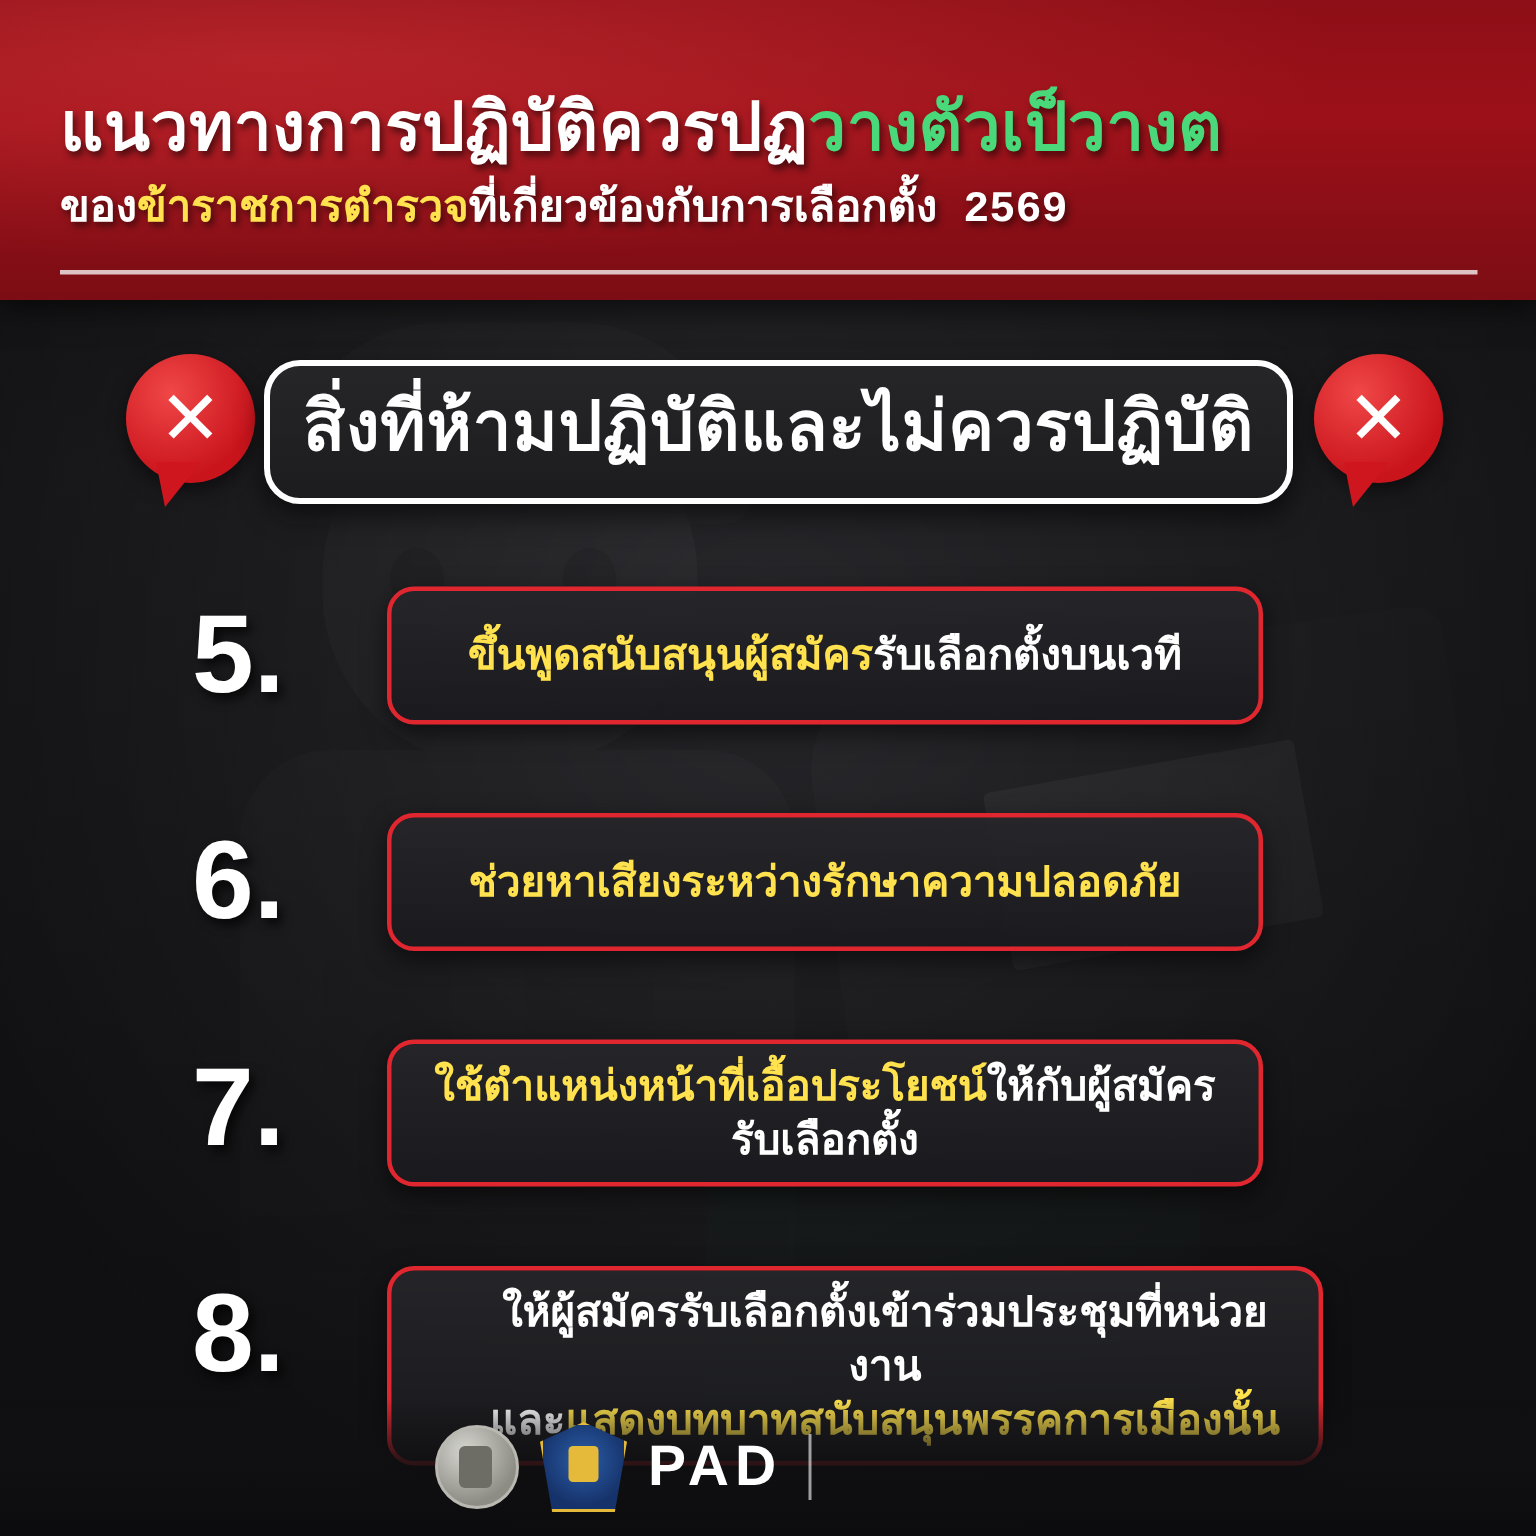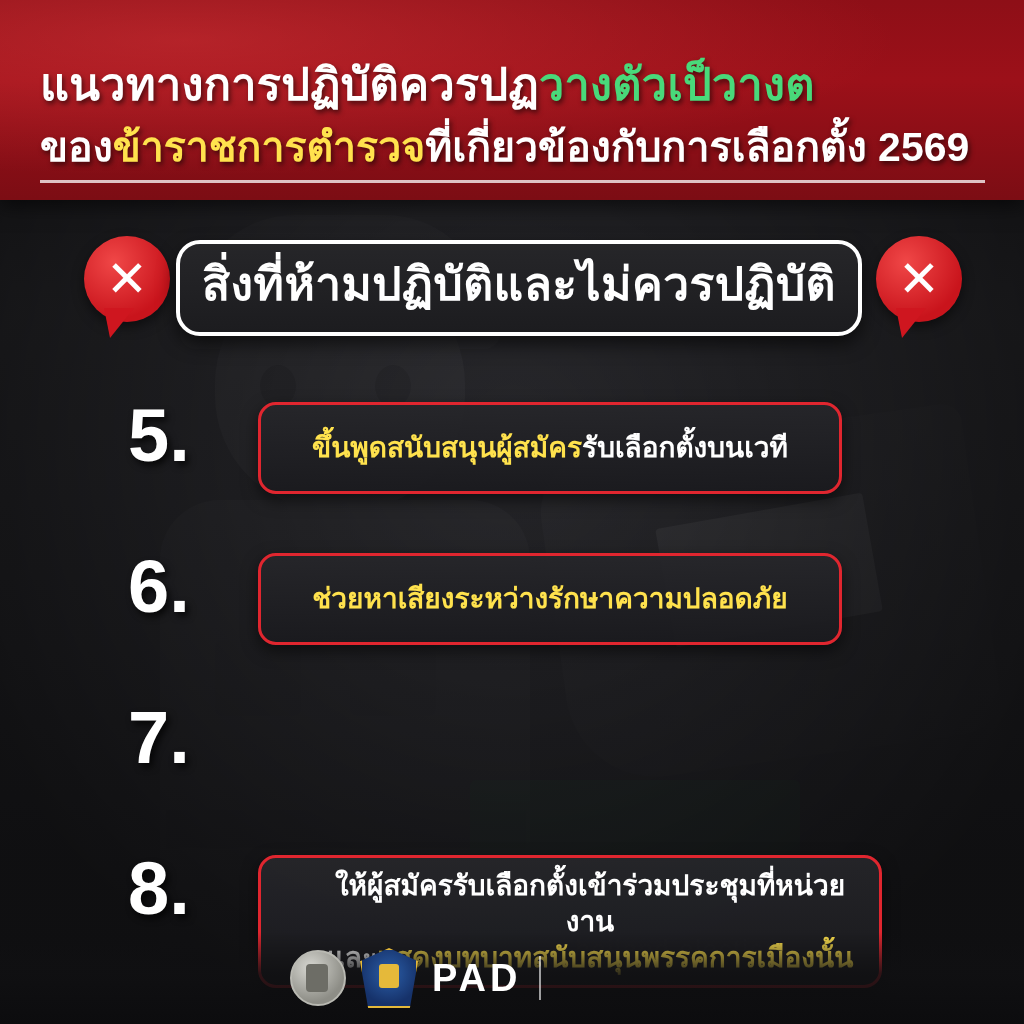--- a/index.html
+++ b/index.html
@@ -166,21 +166,22 @@
     text-shadow: 2px 3px 5px rgba(0,0,0,0.55);
     white-space: nowrap;
   }
   .header-line1 {
     top: 48px;
     font-size: 45px;
     letter-spacing: 0.3px;
   }
   .header-line2 {
     top: 114px;
-    font-size: 41px;
+    font-size: 29px;
+    font-family: Liberation Mono, monospace;
   }
   .hl-green { color: #49d97a; }
   .hl-yellow { color: #ffe24d; }
   .header-rule {
     position: absolute;
     left: 40px;
     top: 180px;
     width: 945px;
     height: 3px;
     background: rgba(255,255,255,0.75);
@@ -264,21 +265,21 @@
     width: 120px;
     text-align: left;
     color: #ffffff;
     font-size: 74px;
     font-weight: bold;
     text-shadow: 3px 4px 7px rgba(0,0,0,0.75);
   }
   .item .card {
     position: absolute;
     left: 258px;
-    top: 17px;
+    top: 6px;
     width: 578px;
     min-height: 86px;
     border-radius: 18px;
     border: 3px solid #e0262f;
     background: linear-gradient(180deg, rgba(38,38,42,0.92), rgba(26,26,30,0.92));
     box-shadow: 0 6px 16px rgba(0,0,0,0.55);
     display: flex;
     align-items: center;
     justify-content: center;
   }
@@ -432,20 +433,25 @@
       <div class="num">6.</div>
       <div class="card">
         <div class="card-text">
           <span class="t-yellow">ช่วยหาเสียงระหว่างรักษาความปลอดภัย</span><span class="t-white"></span>
         </div>
       </div>
     </div>
 
     <div class="item">
       <div class="num">7.</div>
+      <div class="card">
+        <div class="card-text">
+          <span class="t-yellow">ใช้ตำแหน่งหน้าที่เอื้อประโยชน์</span><span class="t-white">ให้กับผู้สมัครรับเลือกตั้ง</span>
+        </div>
+      </div>
     </div>
 
     <div class="item wide">
       <div class="num">8.</div>
       <div class="card">
         <div class="card-text">
           <div>
             <span class="t-white">ให้ผู้สมัครรับเลือกตั้งเข้าร่วมประชุมที่หน่วยงาน</span>
           </div>
           <div>

